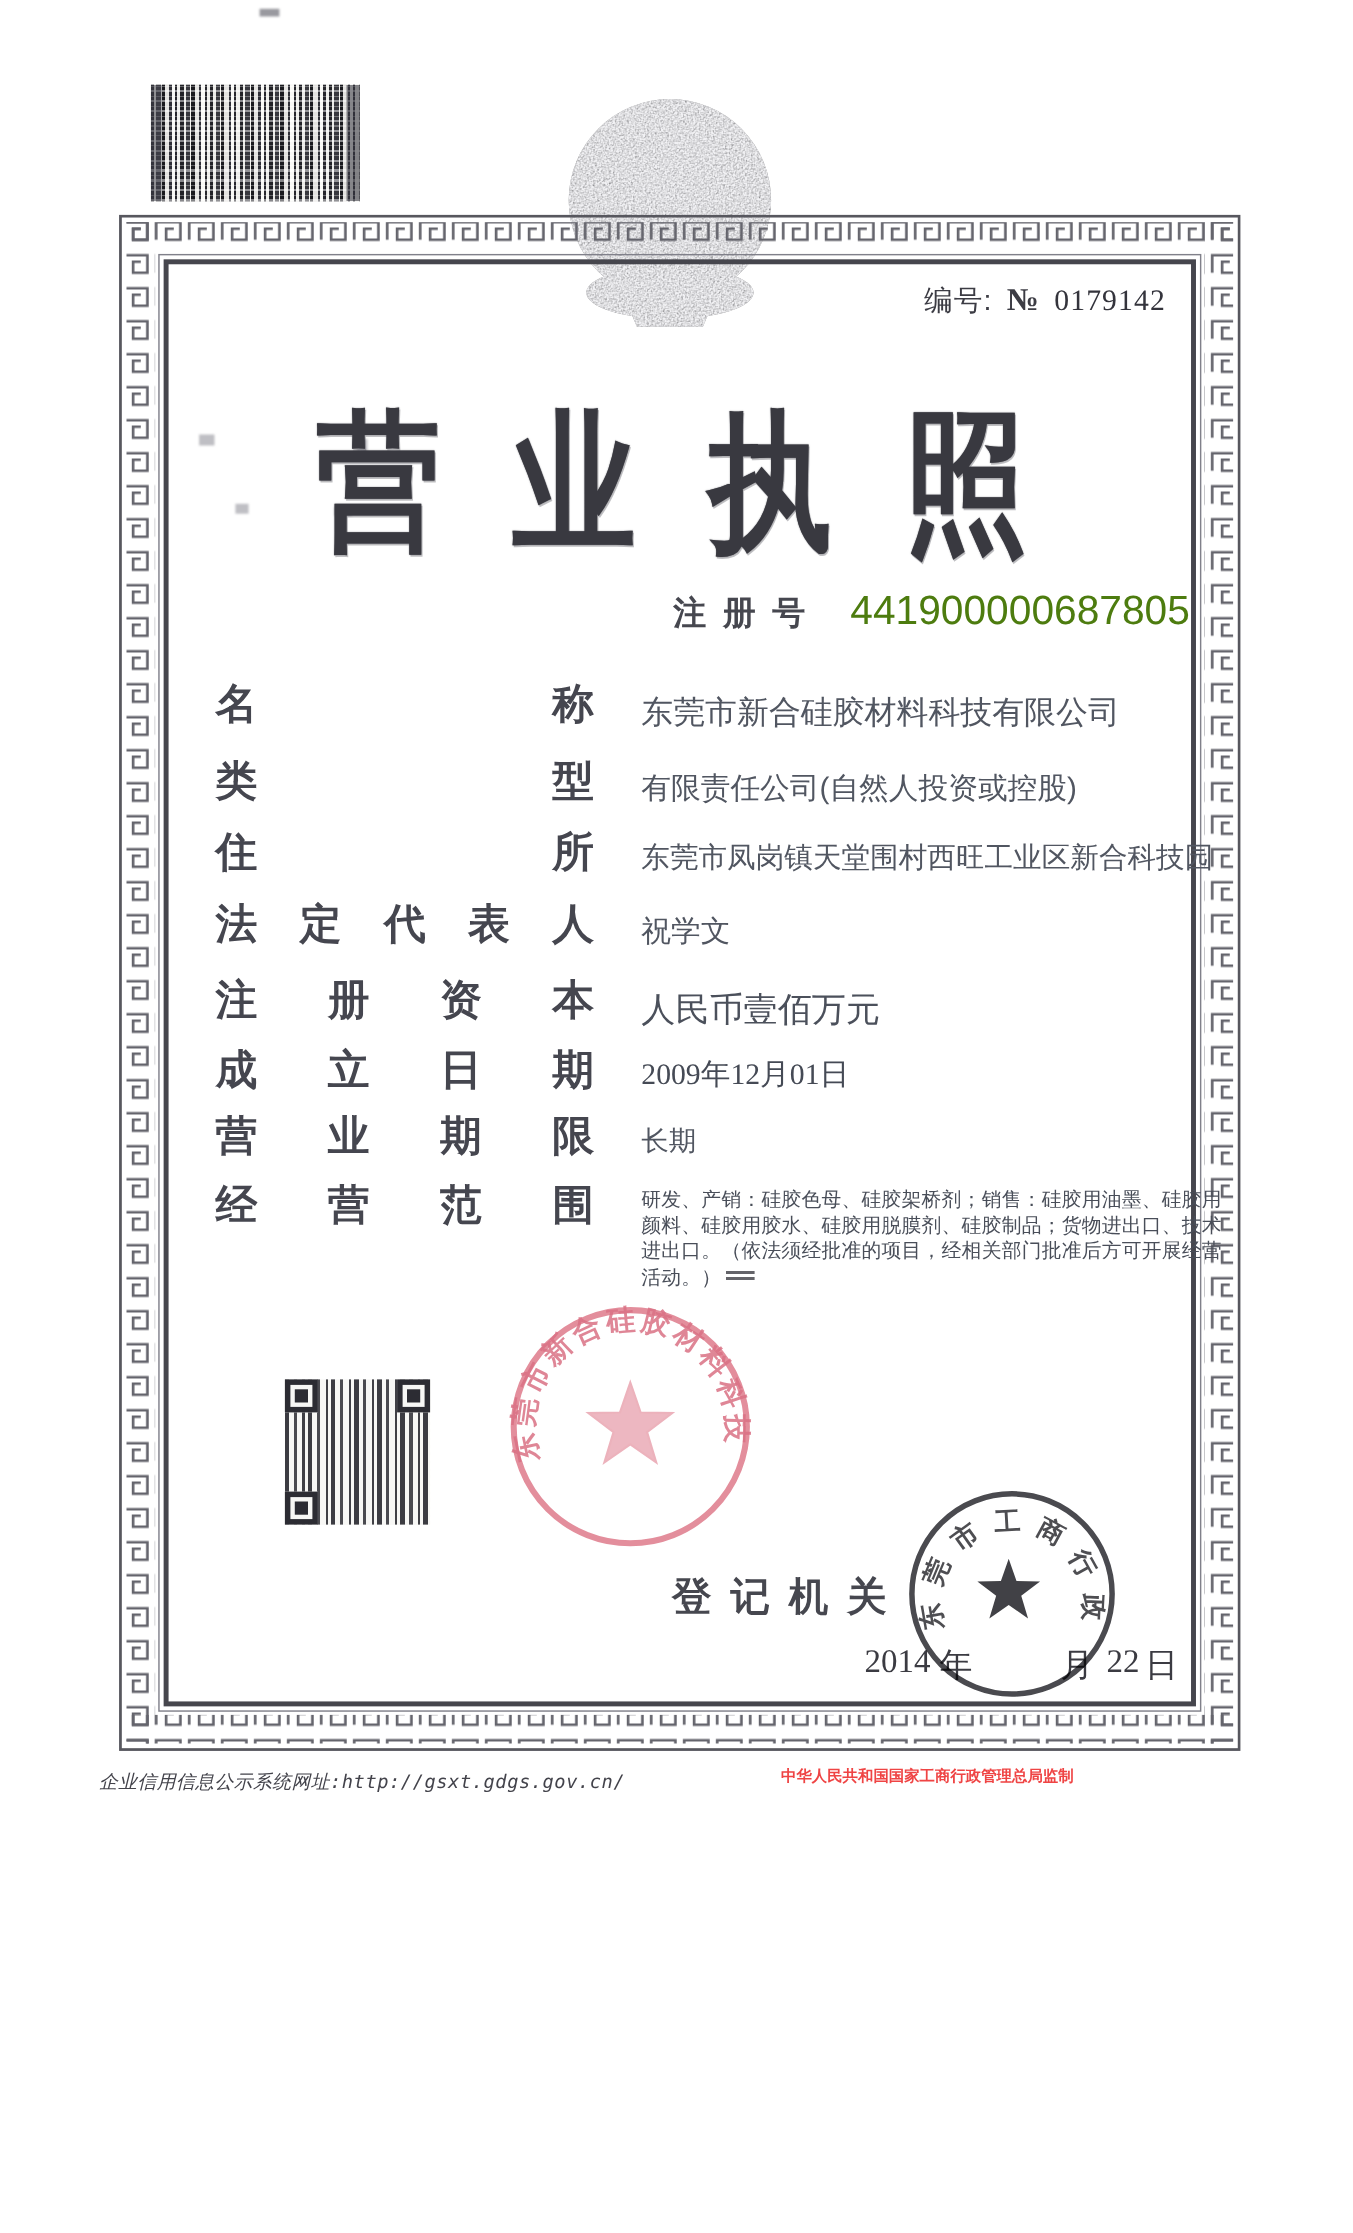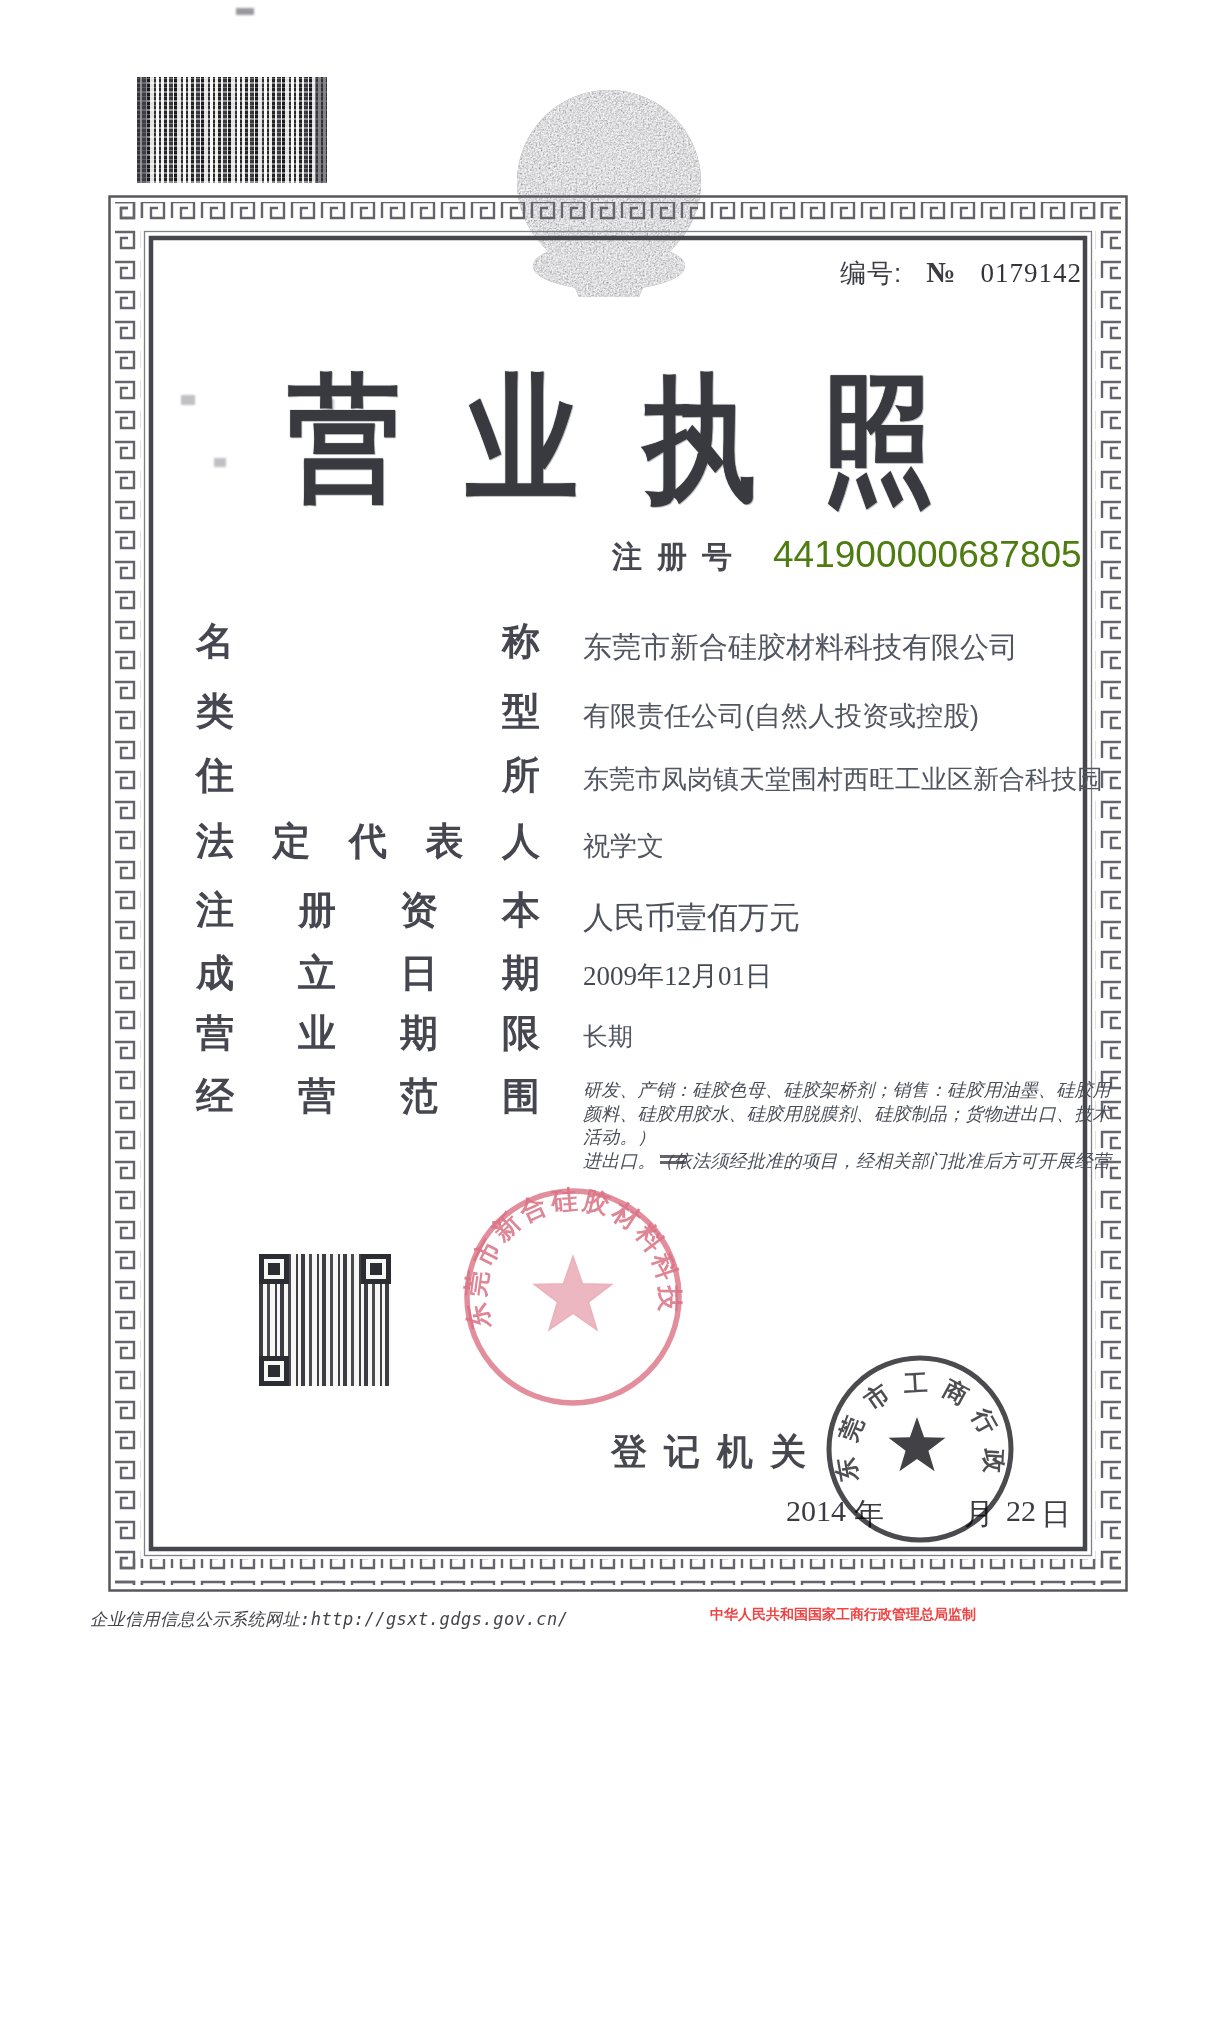--- a/index.html
+++ b/index.html
@@ -10,21 +10,21 @@
   .barcode{position:absolute;left:137px;top:77px;width:190px;height:106px;
     background-color:#e9e9e6;
     background-image:
       repeating-linear-gradient(0deg, rgba(255,255,255,.45) 0 2px, rgba(0,0,0,0) 2px 5px, rgba(255,255,255,.3) 5px 6px, rgba(0,0,0,0) 6px 9px),
       repeating-linear-gradient(90deg, #26262b 0 3px, #e6e6e3 3px 5px, #3b3b41 5px 9px, #efefec 9px 10px, #1e1e23 10px 13px, #dedddb 13px 17px, #33333a 17px 19px, #f2f2ef 19px 22px, #2a2a30 22px 24px, #e8e8e5 24px 27px);
     box-shadow: inset 10px 0 0 rgba(70,70,78,.55), inset -12px 0 0 rgba(60,60,68,.6);
     filter:contrast(1.05);}
   .emblem{position:absolute;left:505px;top:86px;width:207px;height:212px;}
 
   .serial{position:absolute;left:840px;top:256px;font-size:26px;letter-spacing:1px;
-    color:#3c3c44;display:flex;align-items:baseline;gap:24px;}
+    color:#3c3c44;display:flex;align-items:baseline;gap:13px;}
   .serial .no{font-family:"Liberation Serif","DejaVu Serif",serif;font-weight:bold;font-size:29px;}
   .serial .num{font-family:Liberation Serif, serif;font-size:27px;color:#34343c;}
 
   
   .frame{position:absolute;left:108px;top:195px;width:1020px;height:1397px;}
 
   
   .title{position:absolute;left:288px;top:348px;font-size:112px;font-weight:900;
     letter-spacing:66px;color:#393940;transform:scaleY(1.22);transform-origin:left top;
     text-shadow:0 0 1px rgba(55,55,62,.9),1px 1px 0 rgba(80,80,88,.35);white-space:nowrap;}
@@ -45,21 +45,21 @@
   .v1{top:628px;font-size:29px;}
   .v2{top:698px;font-size:27px;}
   .v3{top:762px;font-size:26px;}
   .v4{top:828px;font-size:27px;}
   .v5{top:897px;font-size:31px;color:#4b505b;}
   .v6{top:958px;font-size:27px;font-family:"Liberation Serif","DejaVu Serif",serif;color:#454a55;}
   .v7{top:1020px;font-size:25px;}
 
   .scope{position:absolute;left:583px;top:1079px;width:512px;font-size:18px;
     line-height:23.5px;color:#494e59;letter-spacing:.2px;}
-  .scope div{white-space:nowrap;font-style:italic;}
+  .scope div{white-space:nowrap;}
   .scope-smudge{position:absolute;left:660px;top:1152px;width:26px;height:12px;
     background:repeating-linear-gradient(0deg,#3d3d44 0 3px,transparent 3px 6px);opacity:.8;}
 
   
   .qr{position:absolute;left:259px;top:1254px;width:132px;height:132px;background:#f7f7f5;
     background-image:
       repeating-linear-gradient(90deg, rgba(44,44,51,.92) 0 4px, transparent 4px 8px, rgba(44,44,51,.85) 8px 11px, transparent 11px 16px, rgba(44,44,51,.9) 16px 18px, transparent 18px 21px),
       repeating-linear-gradient(0deg, #f7f7f5 0 3px, transparent 3px 7px, #f7f7f5 7px 9px, transparent 9px 14px, #f7f7f5 14px 16px, transparent 16px 21px);}
   .finder{position:absolute;width:20px;height:20px;border:5px solid #2c2c33;background:#f7f7f5;}
   .finder::after{content:"";position:absolute;left:4px;top:4px;width:12px;height:12px;background:#2c2c33;}
@@ -232,22 +232,22 @@
     <div class="jlabel">
         <span>经</span>
         <span>营</span>
         <span>范</span>
         <span>围</span>
       </div>
     </div>
   <div class="scope">
     <div>研发、产销：硅胶色母、硅胶架桥剂；销售：硅胶用油墨、硅胶用</div>
     <div>颜料、硅胶用胶水、硅胶用脱膜剂、硅胶制品；货物进出口、技术</div>
+    <div>进出口。（依法须经批准的项目，经相关部门批准后方可开展经营</div>
     <div>活动。）</div>
-    <div>进出口。（依法须经批准的项目，经相关部门批准后方可开展经营</div>
   </div>
   <div class="scope-smudge"></div>
 
   <div class="qr">
     <div class="finder f-tl"></div>
     <div class="finder f-tr"></div>
     <div class="finder f-bl"></div>
   </div>
 
   <div class="red-seal">

